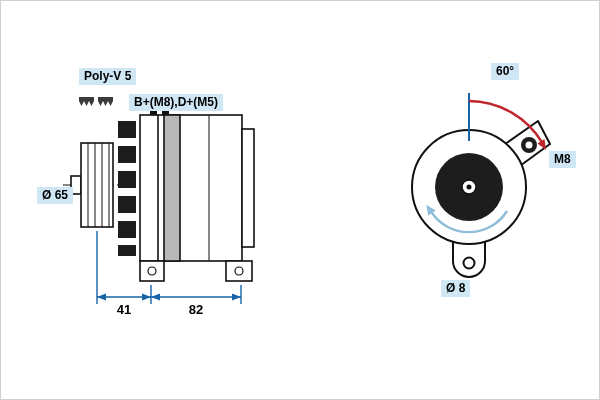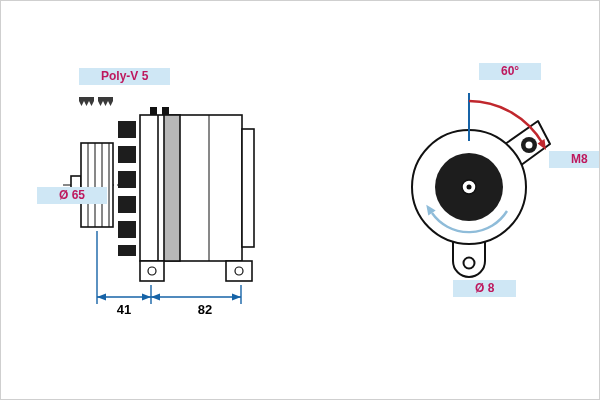--- a/index.html
+++ b/index.html
@@ -3,23 +3,23 @@
 <meta charset="utf-8">
 <style>
   html,body { margin:0; padding:0; background:#fff; }
   .frame {
     position:relative; width:600px; height:400px;
     box-sizing:border-box; border:1px solid #cfcfcf; background:#ffffff;
     font-family:"Liberation Sans", sans-serif; overflow:hidden;
   }
   svg { position:absolute; left:0; top:0; }
   .lbl {
-    position:absolute; background:#cfe7f5; color:#be185d;
+    position:absolute; background:#cfe7f5; color:#000000;
     font:bold 12px "Liberation Sans", sans-serif;
-    padding:2px 22px; line-height:1.1; white-space:nowrap;
+    padding:2px 5px; line-height:1.1; white-space:nowrap;
   }
   .dimnum {
     position:absolute; color:#000;
     font:bold 13px "Liberation Sans", sans-serif;
     transform:translateX(-50%); line-height:1;
   }
 </style>
 </head>
 <body>
 
@@ -107,21 +107,22 @@
     <line x1="468" y1="92" x2="468" y2="140" stroke-width="2" stroke="#1663a7"></line>
 
     <path d="M468,100 A86,86 0 0 1 542,143" fill="none" stroke-width="2.4" stroke="#c0272d"></path>
     <path d="M545,149 L543.5,138 L536.5,142.5 Z" stroke="none" fill="#c0272d"></path>
 
     <path d="M506,210 A45,45 0 0 1 431,212" fill="none" stroke-width="2.4" stroke="#8fbcd9"></path>
     <path d="M425.3,203.8 L434.7,209.4 L427.3,214.6 Z" stroke="none" fill="#8fbcd9"></path>
   </svg>
 
   <span class="lbl" style="left:78px;  top:67px">Poly-V 5</span>
+  <span class="lbl" style="left:128px; top:93px">B+(M8),D+(M5)</span>
   <span class="lbl" style="left:36px;  top:186px">Ø 65</span>
-  <span class="lbl" style="left:478px; top:62px">60°</span>
+  <span class="lbl" style="left:490px; top:62px">60°</span>
   <span class="lbl" style="left:548px; top:150px">M8</span>
-  <span class="lbl" style="left:452px; top:279px">Ø 8</span>
+  <span class="lbl" style="left:440px; top:279px">Ø 8</span>
 
   <span class="dimnum" style="left:123px; top:302px">41</span>
-  <span class="dimnum" style="left:204px; top:302px">82</span>
+  <span class="dimnum" style="left:195px; top:302px">82</span>
 
 </div>
 
 </body></html>

